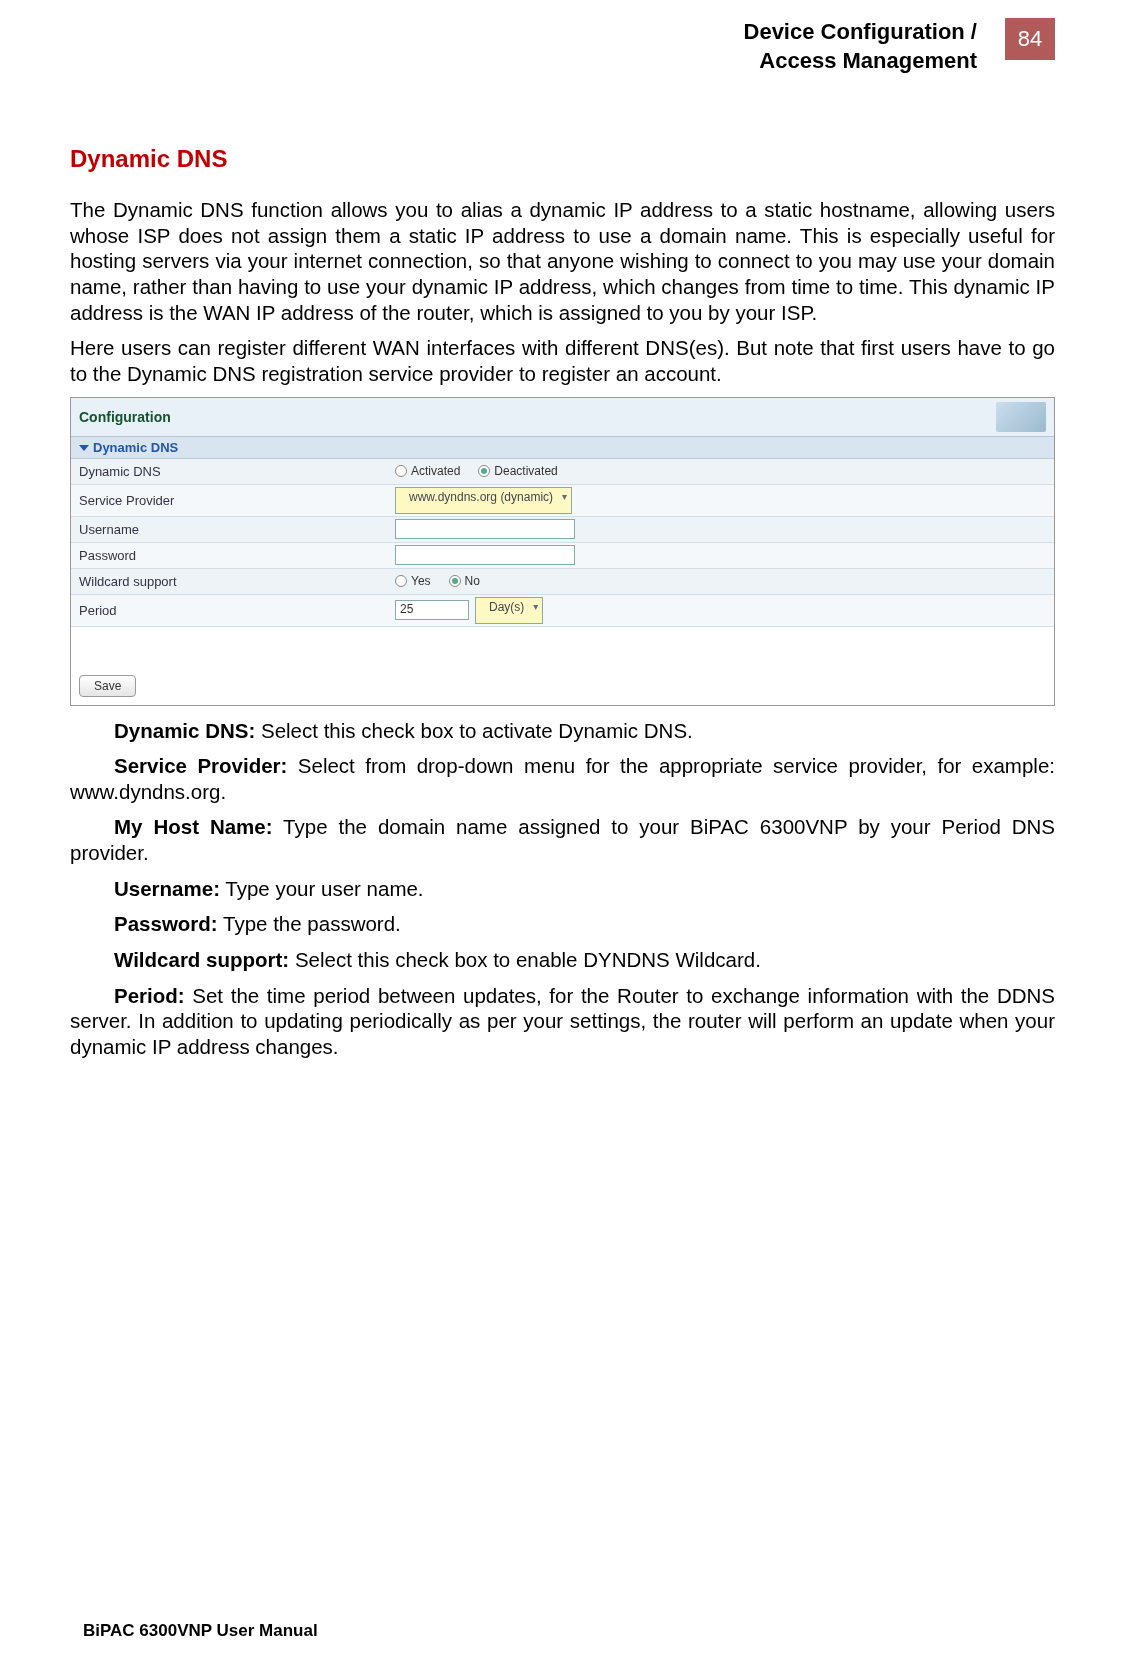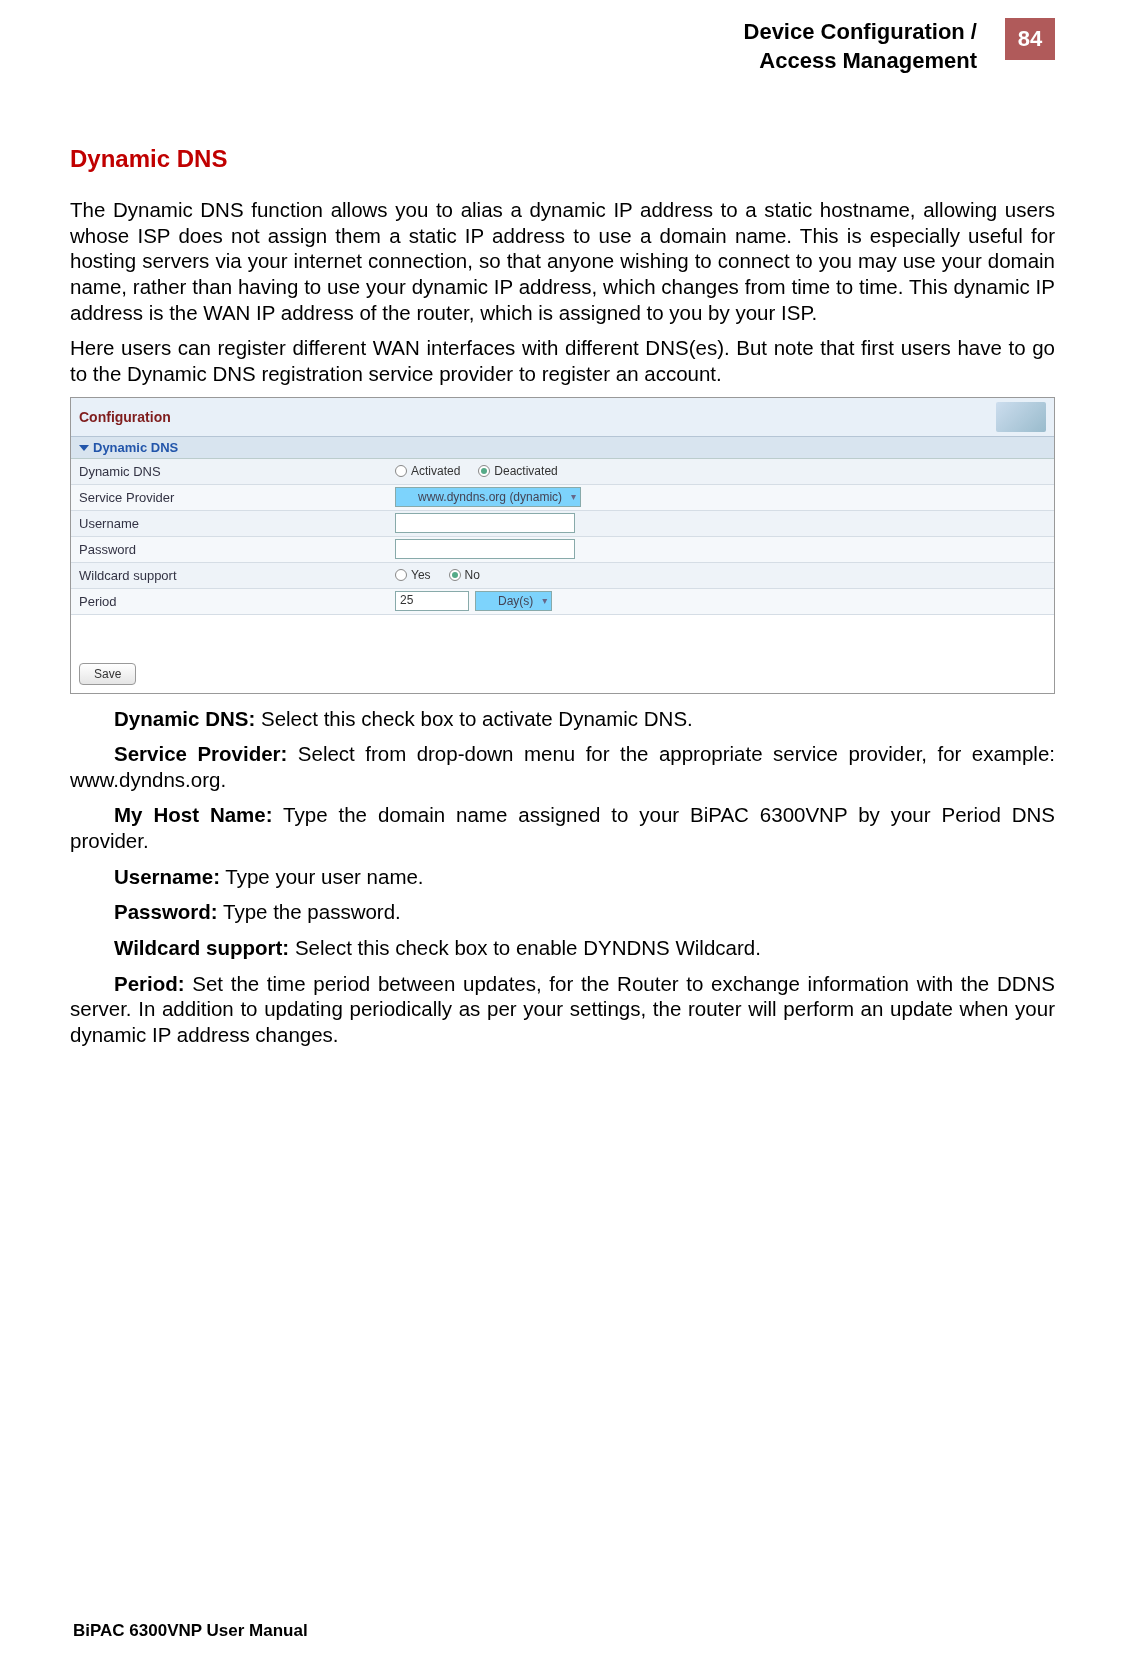--- a/index.html
+++ b/index.html
@@ -21,21 +21,21 @@
     .header-title {
       font-weight: bold;
       font-size: 22px;
       text-align: right;
       line-height: 1.3;
       margin-right: 28px;
     }
     .page-num-box {
       background: #b05a5a;
       color: #fff;
-      font-weight: bold;
+      font-weight: normal;
       font-size: 22px;
       width: 50px;
       height: 42px;
       display: flex;
       align-items: center;
       justify-content: center;
     }
     .section-title {
       color: #c00000;
       font-weight: bold;
@@ -56,21 +56,21 @@
     }
     .config-titlebar {
       background: #e8f0f8;
       border-bottom: 1px solid #b5c5d5;
       padding: 4px 8px;
       display: flex;
       justify-content: space-between;
       align-items: center;
     }
     .conf-label {
-      color: #7f1d1d;
+      color: #14532d;
       font-weight: bold;
       font-size: 14px;
     }
     .conf-icon {
       width: 50px;
       height: 30px;
       background: linear-gradient(135deg,#cde,#9bc);
       border-radius: 2px;
     }
     .accordion-header {
@@ -125,26 +125,26 @@
       justify-content: center;
       background: #fff;
     }
     .radio-dot {
       width: 6px; height: 6px;
       border-radius: 50%;
       background: #5a8;
     }
     .fake-select {
       border: 1px solid #8aa;
-      background: #7dd3fc;
-      padding: 1px 18px 1px 22px;
+      background: #fef9c3;
+      padding: 1px 18px 1px 13px;
       font-size: 12px;
       position: relative;
       color: #445;
-      height: 20px;
+      height: 27px;
       line-height: 16px;
     }
     .fake-select::after {
       content: "▾";
       position: absolute;
       right: 4px;
       top: 1px;
       font-size: 10px;
       color: #668;
     }
@@ -175,21 +175,21 @@
     .def-para {
       font-size: 20.5px;
       line-height: 1.25;
       text-align: justify;
       margin-bottom: 10px;
     }
     .def-para b { font-weight: bold; margin-left: 44px; }
     .footer {
       position: absolute;
       bottom: 35px;
-      left: 73px;
+      left: 83px;
       font-weight: bold;
       font-size: 17px;
     }
   </style>
 </head>
 <body>
 
 <div class="header">
   <div class="header-title">
     <span>Device Configuration /</span><br>

